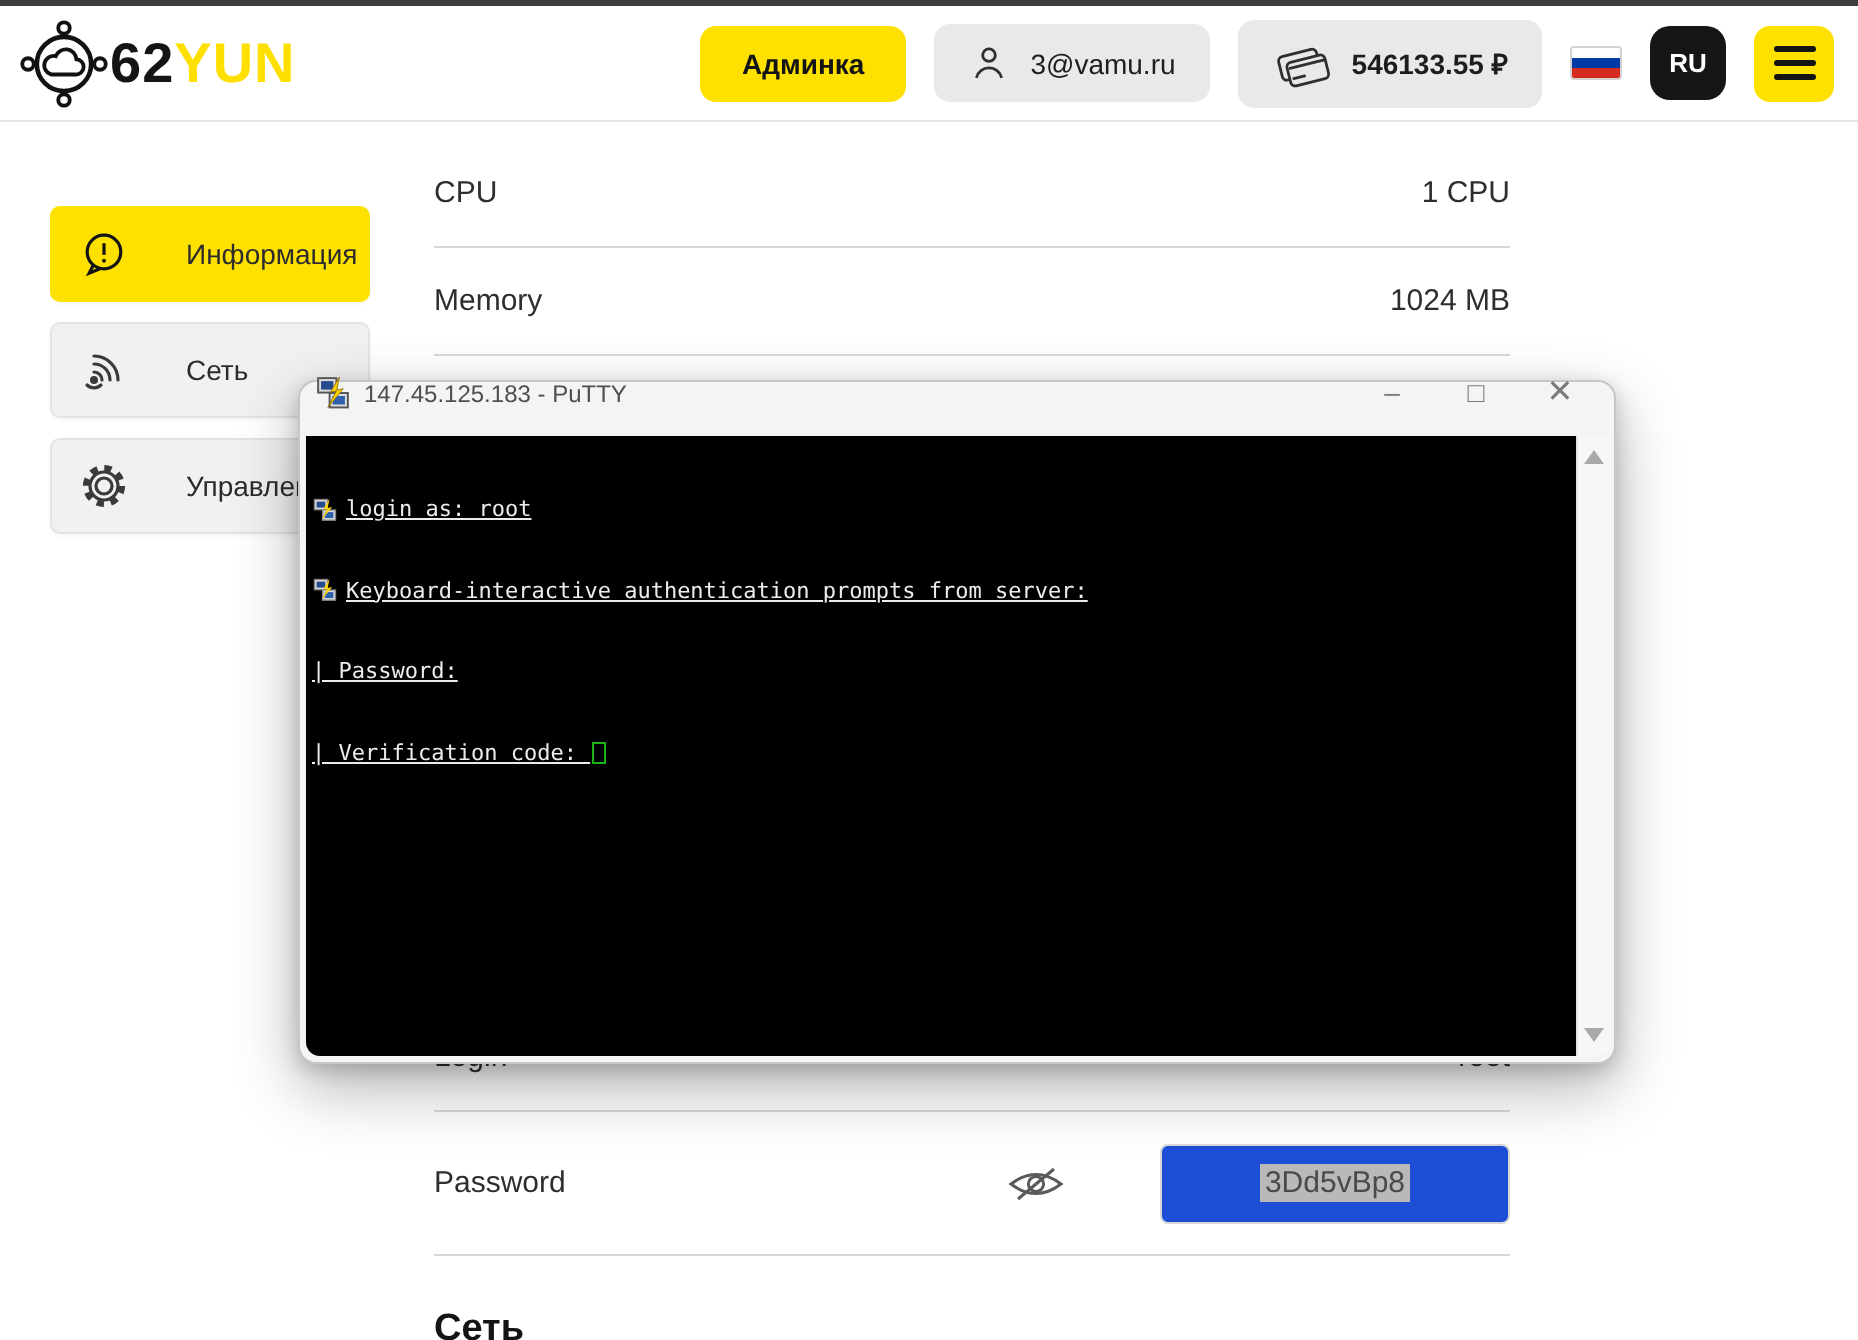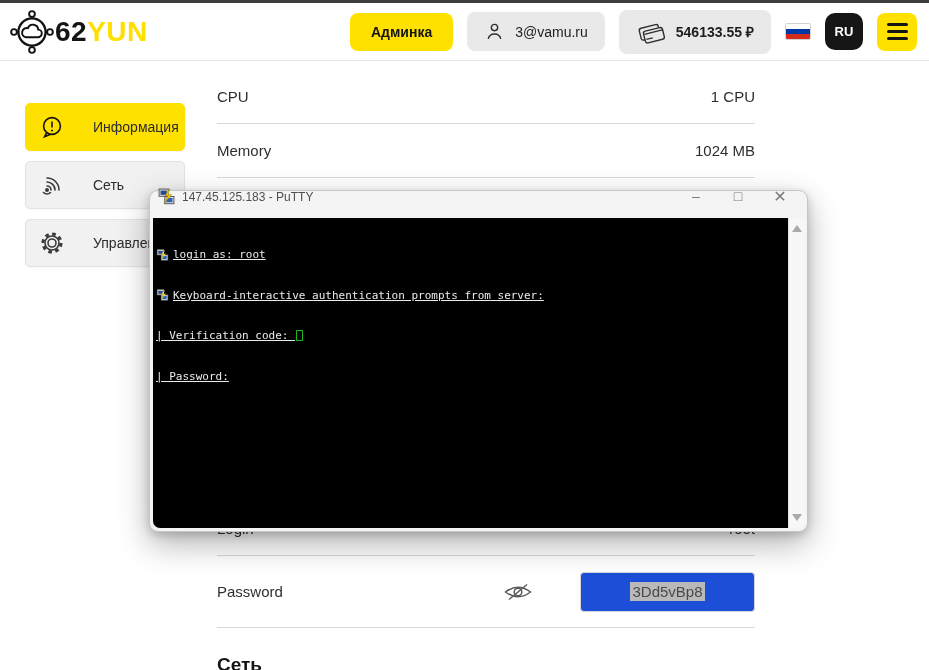--- a/index.html
+++ b/index.html
@@ -243,24 +243,24 @@
       <div class="tline">
         <svg class="mini" viewBox="0 0 16 16">
           <rect x="1" y="1" width="8.6" height="6.8" fill="#dcdcdc" stroke="#888" stroke-width="0.9"></rect>
           <rect x="2.4" y="2.4" width="5.8" height="4" fill="#274a8f"></rect>
           <rect x="6.4" y="8" width="8.6" height="6.8" fill="#dcdcdc" stroke="#888" stroke-width="0.9"></rect>
           <rect x="7.8" y="9.4" width="5.8" height="4" fill="#3060b0"></rect>
           <path d="M11 0.5 L6.8 7.6 L9.6 7 L5.6 14.8 L12.8 6 L9.8 6.6 Z" fill="#ffd400"></path>
         </svg><span>Keyboard-interactive authentication prompts from server:</span>
       </div>
       <div class="tline">
+        <span>| Password:</span>
+      </div>
+      <div class="tline">
         <span>| Verification code: </span><span class="cursor-block"></span>
-      </div>
-      <div class="tline">
-        <span>| Password:</span>
       </div>
     </div>
     <div class="term-scrollbar">
       <div class="sb-arrow sb-up"></div>
       <div class="sb-arrow sb-down"></div>
     </div>
   </div>
 </div>
 
 </body></html>

